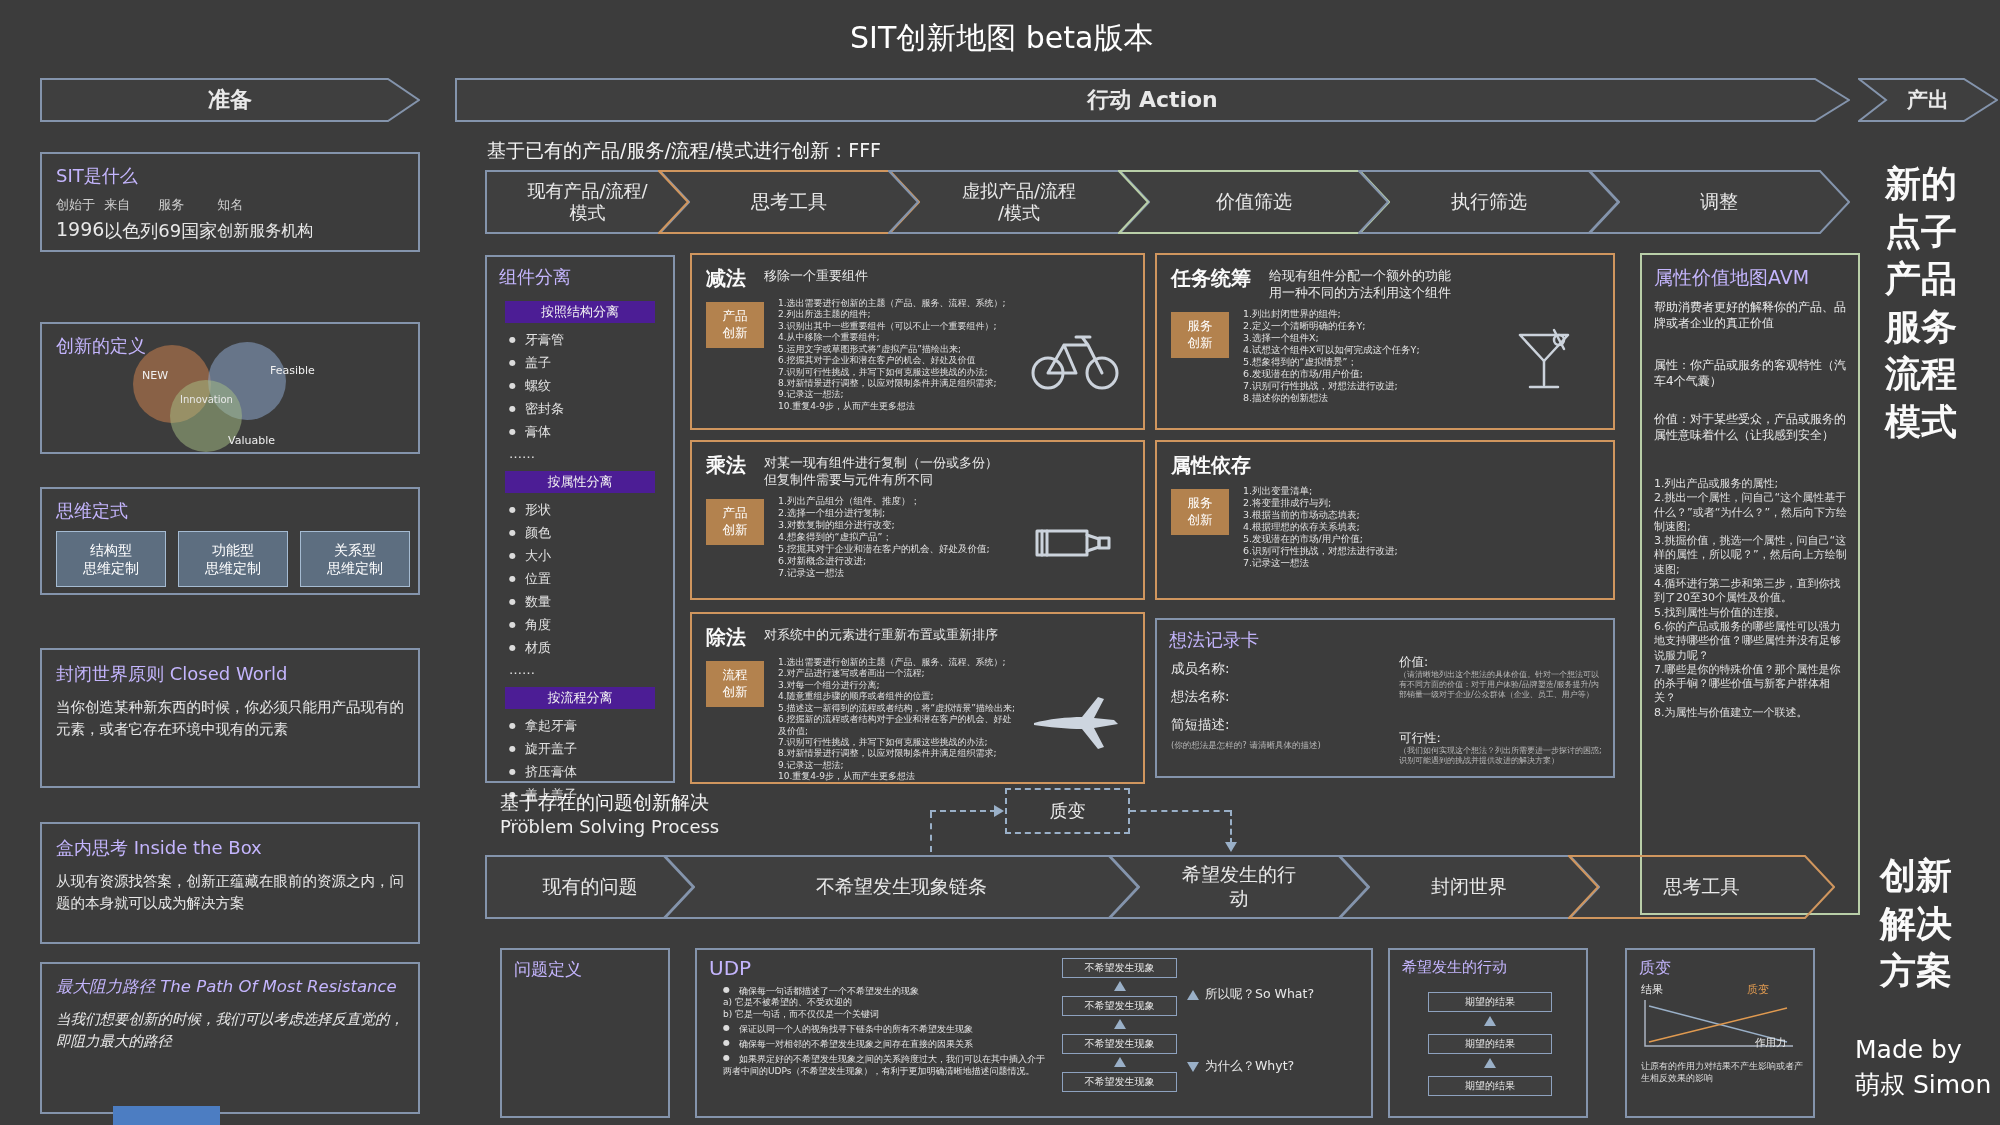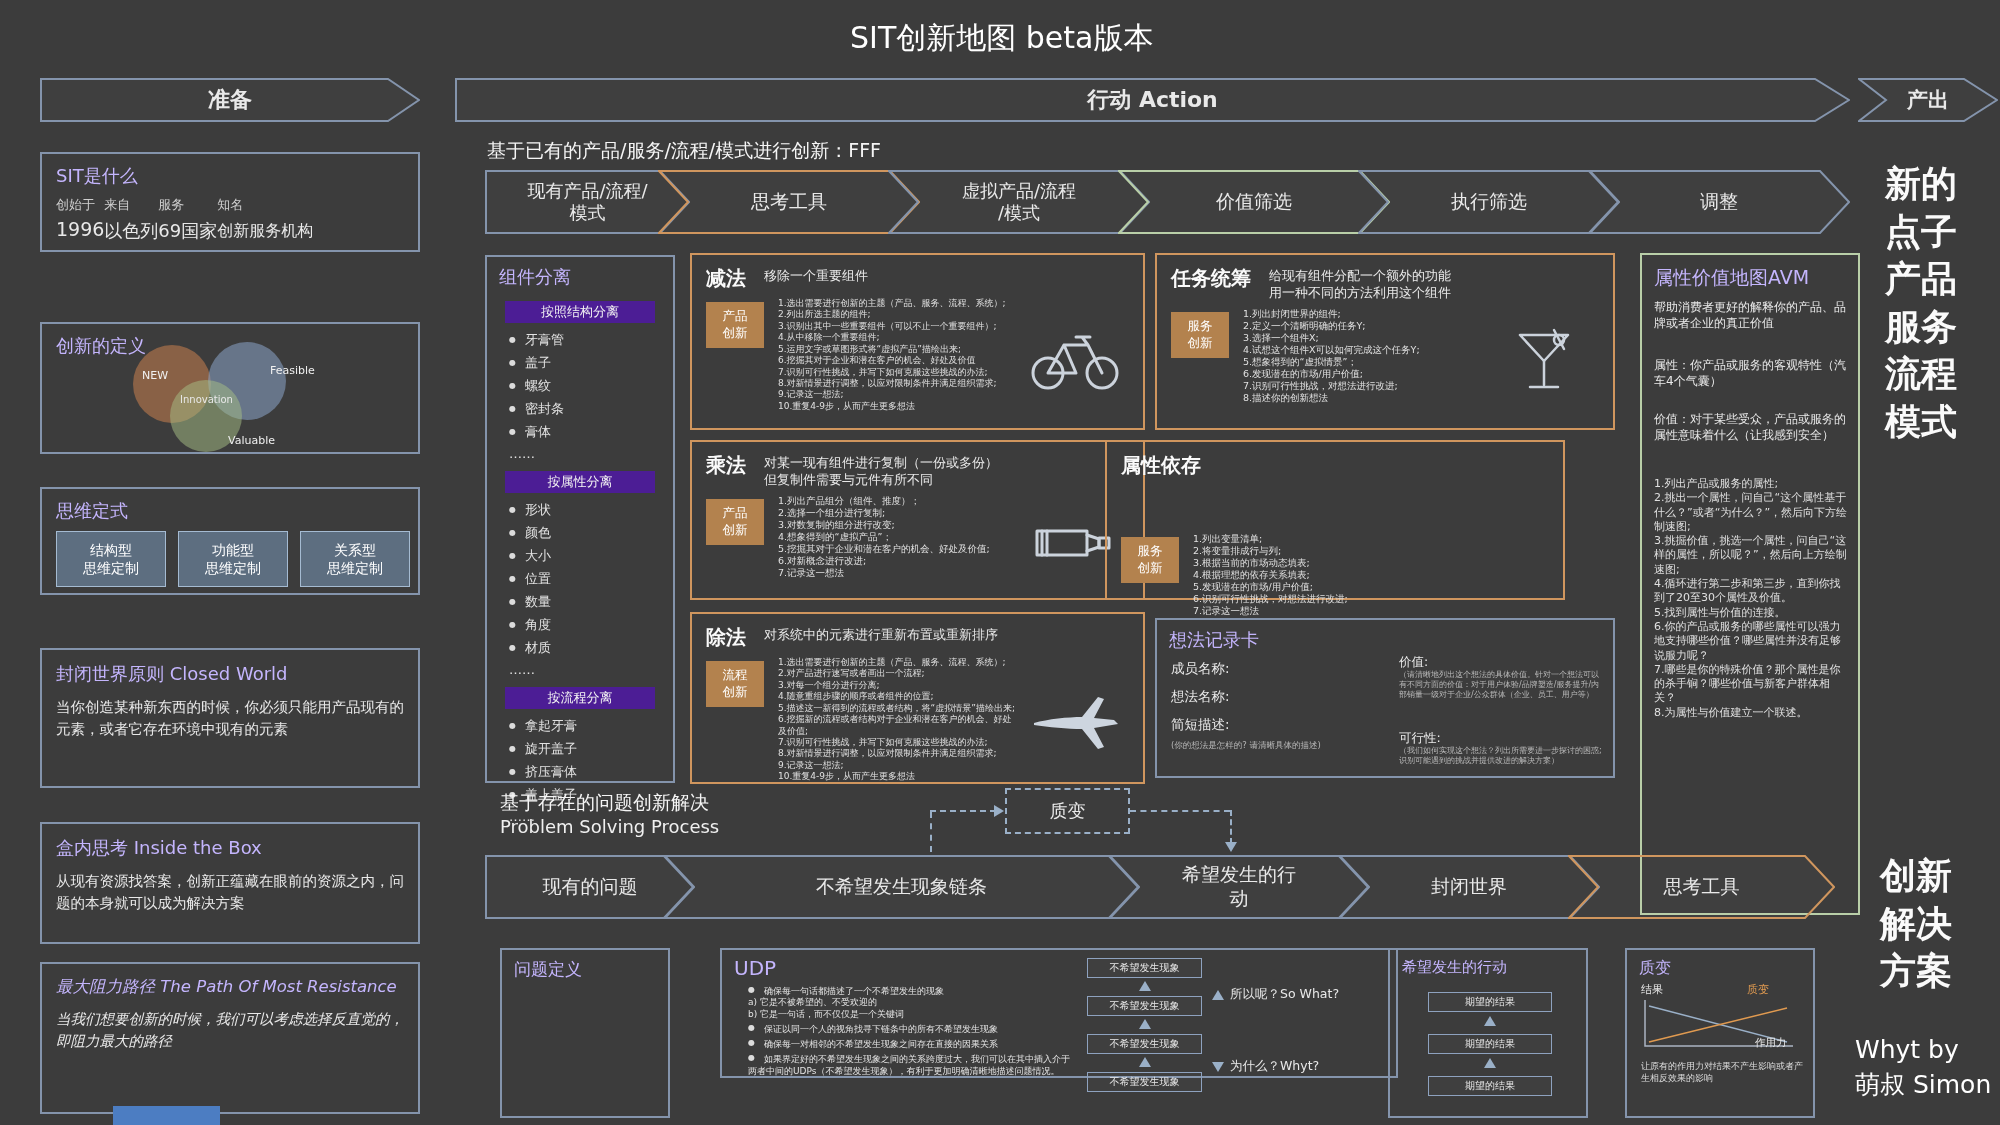--- a/index.html
+++ b/index.html
@@ -328,21 +328,21 @@
         <path d="M6 8 H54 L30 34 Z"></path>
           <path d="M30 34 V58"></path>
           <path d="M16 60 H44"></path>
         <circle cx="45" cy="13" r="5"></circle>
           <path d="M40 3 L50 22"></path>
       </svg>
     </div>
   </div>
 </div>
 
-<div class="box orange tool" style="left:1105px;top:440px;width:460px;height:160px;gap:48px;">
+<div class="box orange tool" style="left:1155px;top:440px;width:460px;height:160px;">
   <div class="tool-head">
     <div class="tool-name">属性依存</div>
   </div>
   <div class="tool-body">
     <div class="badge">服务
 创新</div>
     <div class="steps">1.列出变量清单;
 2.将变量排成行与列;
 3.根据当前的市场动态填表;
 4.根据理想的依存关系填表;
@@ -420,21 +420,21 @@
   <svg viewBox="0 0 267 64" preserveAspectRatio="none">
       <polygon points="1,1 237,1 266,32 237,63 1,63 30,32"></polygon>
     </svg>
   <div class="chev-label">思考工具</div>
 </div>
 
 <div class="box" style="left:500px;top:948px;width:170px;height:170px;">
   <div class="box-title abs" style="left:12px;top:8px;font-size:17px;">问题定义</div>
 </div>
 
-<div class="box" style="left:695px;top:948px;width:678px;height:130px;margin-left:25px;">
+<div class="box" style="left:695px;top:948px;width:678px;height:170px;">
   <div class="box-title abs" style="left:12px;top:6px;font-size:20px;">UDP</div>
   <ul class="dotlist abs" style="left:12px;top:32px;width:330px;padding-left:14px;">
     <li class="pre" style="font-size:9px;margin:3px 0;line-height:1.25;">确保每一句话都描述了一个不希望发生的现象
 a) 它是不被希望的、不受欢迎的
 b) 它是一句话，而不仅仅是一个关键词</li>
     <li class="pre" style="font-size:9px;margin:3px 0;line-height:1.25;">保证以同一个人的视角找寻下链条中的所有不希望发生现象</li>
     <li class="pre" style="font-size:9px;margin:3px 0;line-height:1.25;">确保每一对相邻的不希望发生现象之间存在直接的因果关系</li>
     <li class="pre" style="font-size:9px;margin:3px 0;line-height:1.25;">如果界定好的不希望发生现象之间的关系跨度过大，我们可以在其中插入介于两者中间的UDPs（不希望发生现象），有利于更加明确清晰地描述问题情况。</li>
   </ul>
   <div class="mini-box" style="left:365px;top:8px;width:115px;height:20px;">不希望发生现象</div>
@@ -468,14 +468,14 @@
     <path d="M8 8 L146 44" fill="none" stroke="#9ab0c8" stroke-width="1.5"></path>
     <path d="M8 44 L146 10" fill="none" stroke="#e09a50" stroke-width="1.5"></path>
   </svg>
   <div class="abs" style="left:128px;top:86px;font-size:10.5px;">作用力</div>
   <div class="abs" style="left:14px;top:110px;width:162px;font-size:9px;line-height:1.35;color:#dedede;">让原有的作用力对结果不产生影响或者产生相反效果的影响</div>
 </div>
 
 <div class="abs vertical-big" style="left:1880px;top:852px;">创新
 解决
 方案</div>
-<div class="abs" style="left:1855px;top:1035px;font-size:25px;color:#ffffff;">Whyt by</div>
+<div class="abs" style="left:1855px;top:1035px;font-size:25px;color:#ffffff;">Made by</div>
 <div class="abs" style="left:1855px;top:1068px;font-size:25px;color:#ffffff;">萌叔 Simon</div>
 
 </body></html>

